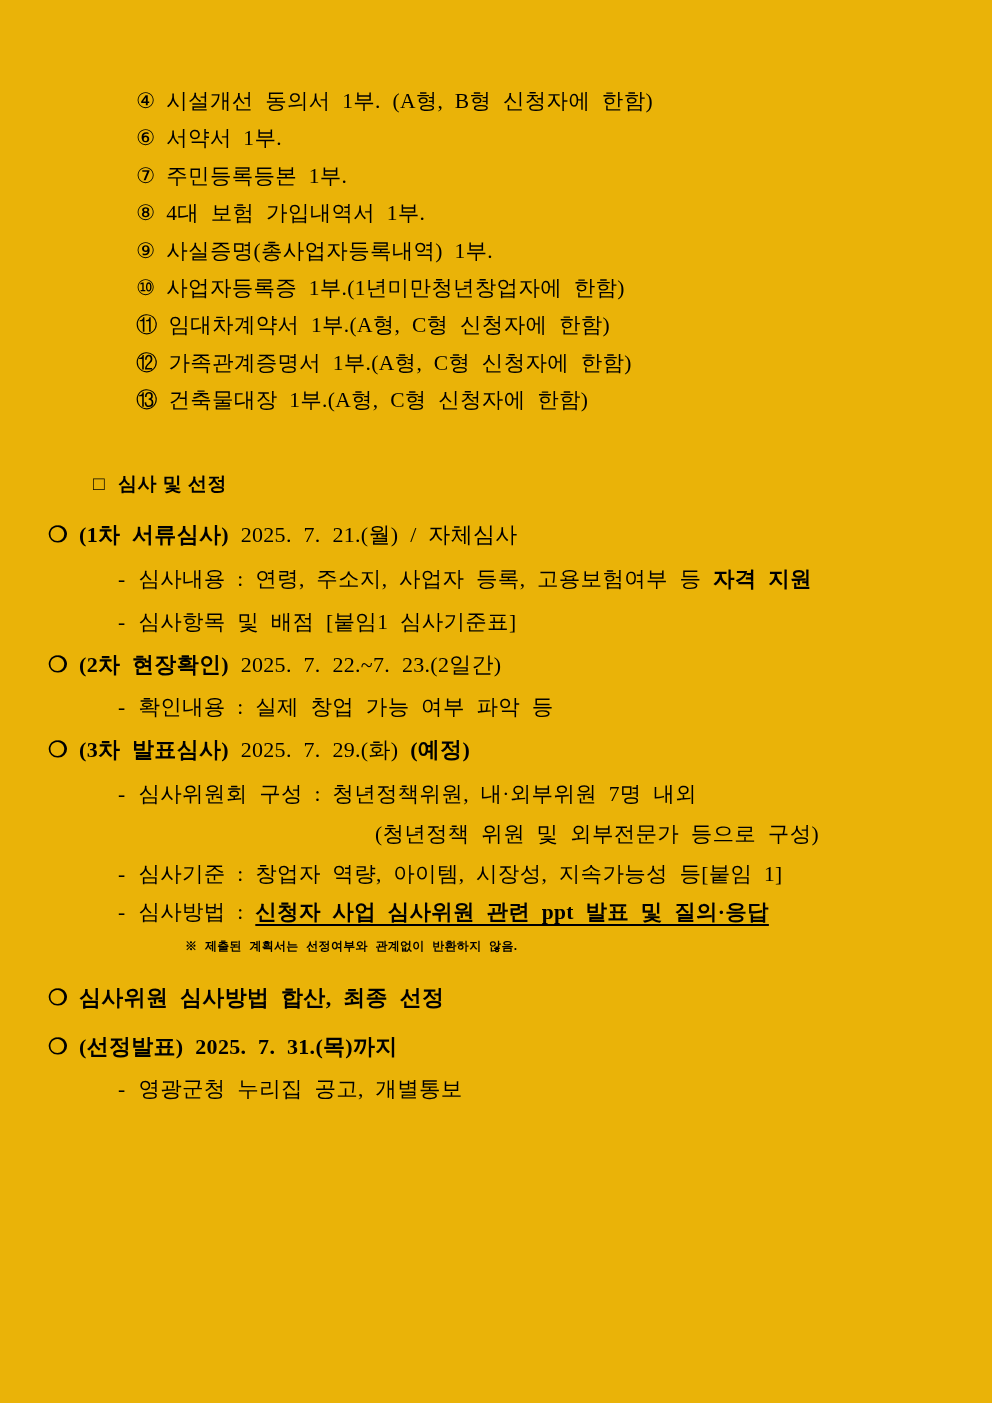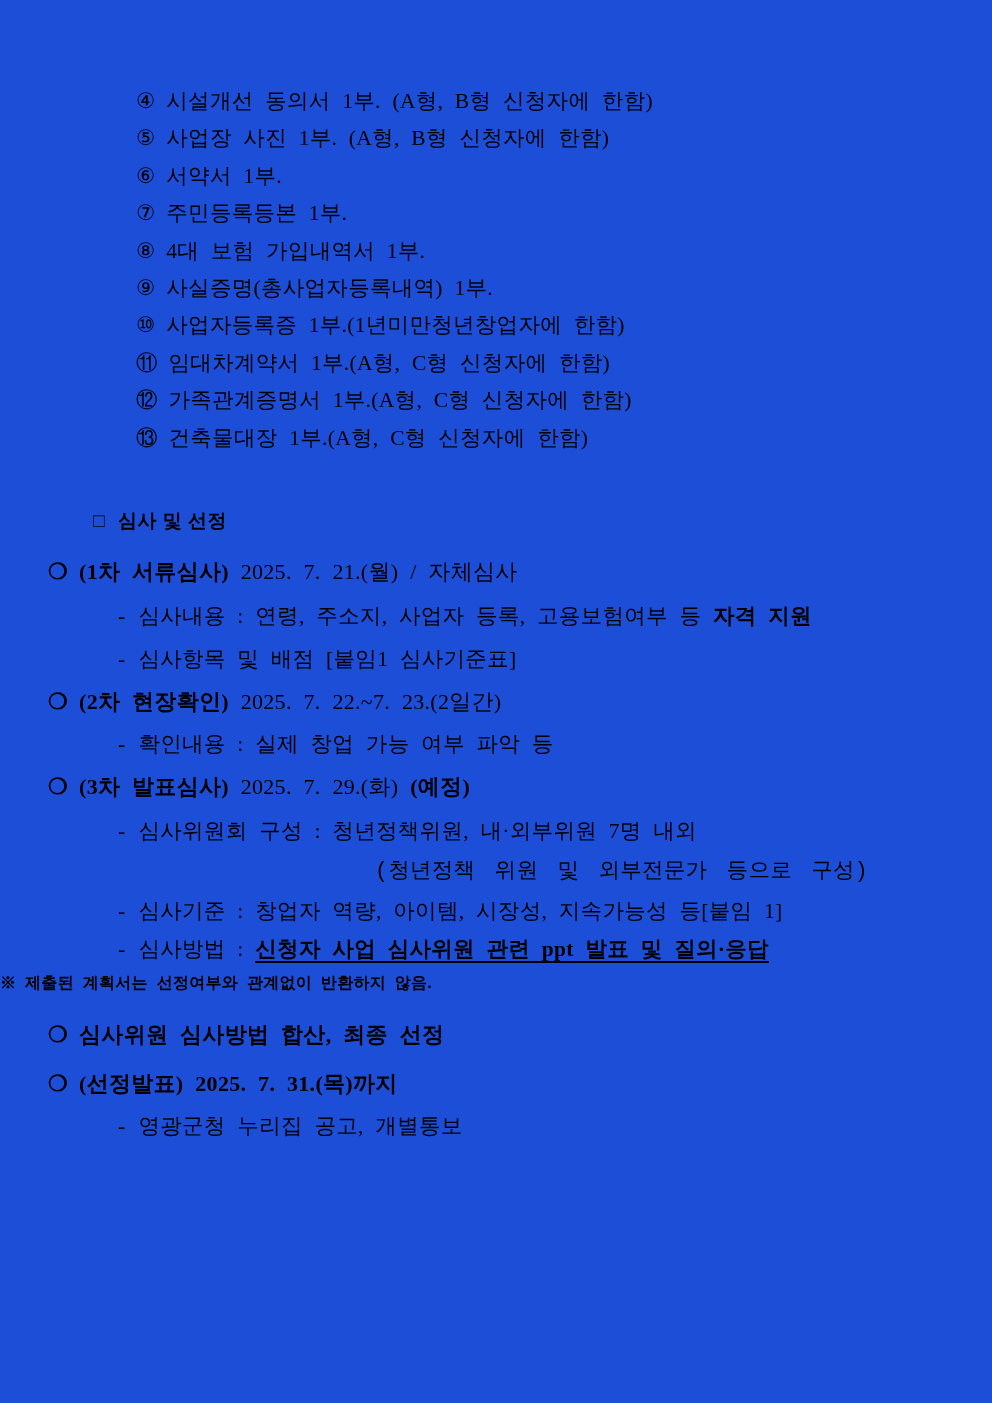--- a/index.html
+++ b/index.html
@@ -5,21 +5,21 @@
   * { margin: 0; padding: 0; box-sizing: border-box; }
   html, body { background: #ffffff; }
   body {
     width: 992px;
     height: 1403px;
     position: relative;
     font-family: "Liberation Serif", serif;
     color: #000000;
     overflow: hidden;
   }
-  .page { width: 992px; height: 1403px; background: #1d4ed8; }
+  .page { width: 992px; height: 1403px; background: #eab308; }
 
   
   .doc-list { padding-top: 83px; margin-left: 136px; }
   .doc-item {
     font-size: 21.5px;
     line-height: 37.4px;
     white-space: nowrap;
     letter-spacing: 0.3px;
     word-spacing: 6px;
   }
@@ -42,25 +42,26 @@
   .line {
     white-space: nowrap;
     font-size: 21.5px;
     line-height: 24px;
     letter-spacing: 0.3px;
     word-spacing: 6px;
   }
   .l-bullet { padding-left: 48px; font-size: 22px; line-height: 26px; }
   .l-dash   { padding-left: 118px; }
   .l-cont1  { padding-left: 285px; }
-  .l-cont2  { padding-left: 375px; font-family: Liberation Mono, monospace; }
+  .l-cont2  { padding-left: 375px; }
   .l-note   {
+    padding-left: 185px;
     font-family: "Liberation Sans", sans-serif;
     font-weight: bold;
-    font-size: 16px;
+    font-size: 12px;
     line-height: 22px;
     word-spacing: 4px;
   }
   .bullet { font-weight: bold; margin-right: 11px; }
   .dash   { margin-right: 13px; }
   .bold   { font-weight: bold; }
   .underline {
     text-decoration: underline;
     text-decoration-thickness: 2px;
     text-underline-offset: 5px;
@@ -75,21 +76,20 @@
   .mt11 { margin-top: 11px; }
   .mt28 { margin-top: 28px; }
 </style>
 </head>
 <body>
 
 <div class="page">
 
   <div class="doc-list">
     <div class="doc-item"><span class="num">④</span><span>시설개선 동의서 1부. (A형, B형 신청자에 한함)</span></div>
-    <div class="doc-item"><span class="num">⑤</span><span>사업장 사진 1부. (A형, B형 신청자에 한함)</span></div>
     <div class="doc-item"><span class="num">⑥</span><span>서약서 1부.</span></div>
     <div class="doc-item"><span class="num">⑦</span><span>주민등록등본 1부.</span></div>
     <div class="doc-item"><span class="num">⑧</span><span>4대 보험 가입내역서 1부.</span></div>
     <div class="doc-item"><span class="num">⑨</span><span>사실증명(총사업자등록내역) 1부.</span></div>
     <div class="doc-item"><span class="num">⑩</span><span>사업자등록증 1부.(1년미만청년창업자에 한함)</span></div>
     <div class="doc-item"><span class="num">⑪</span><span>임대차계약서 1부.(A형, C형 신청자에 한함)</span></div>
     <div class="doc-item"><span class="num">⑫</span><span>가족관계증명서 1부.(A형, C형 신청자에 한함)</span></div>
     <div class="doc-item"><span class="num">⑬</span><span>건축물대장 1부.(A형, C형 신청자에 한함)</span></div>
   </div>
 

